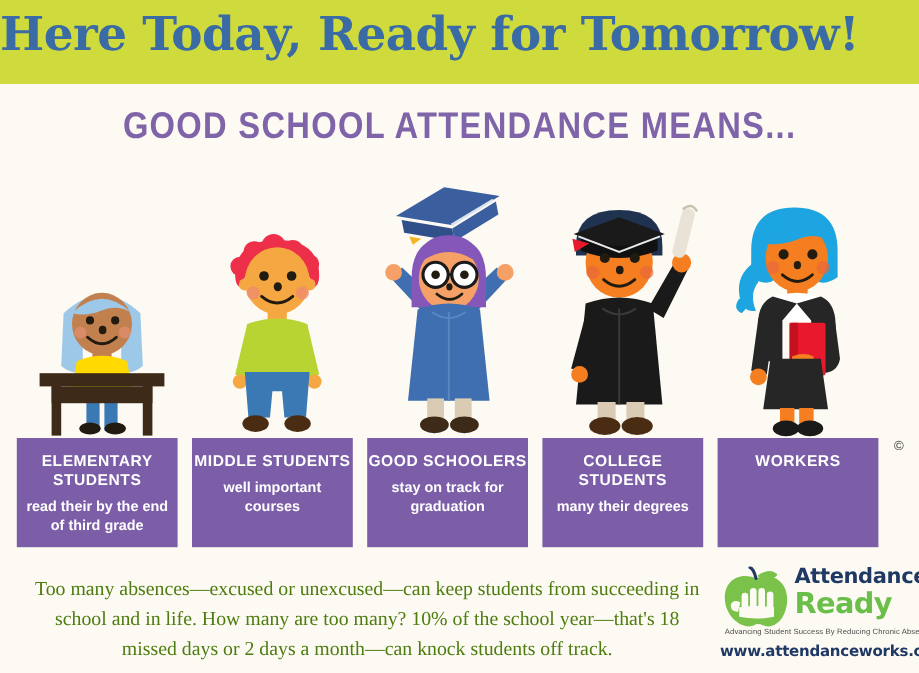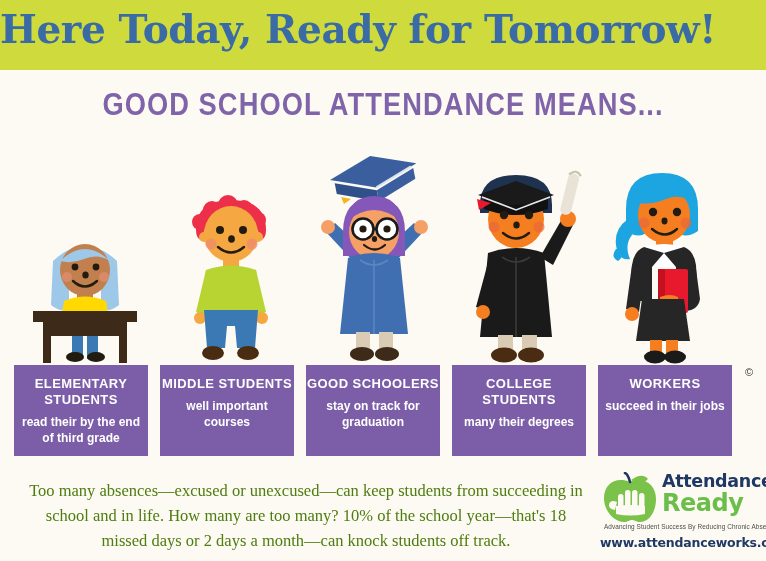--- a/index.html
+++ b/index.html
@@ -408,21 +408,20 @@
       <div class="label-sub">stay on track for graduation</div>
     </div>
 
     <div class="label-box" style="left:452px; width:134px;">
       <div class="label-title">COLLEGE STUDENTS</div>
       <div class="label-sub">many their degrees</div>
     </div>
 
     <div class="label-box" style="left:598px; width:134px;">
       <div class="label-title">WORKERS</div>
-      <div class="label-sub">succeed in their jobs</div>
     </div>
   </div>
 
   <div id="copyright-mark">©</div>
 
   <div id="body-copy">Too many absences—excused or unexcused—can keep students from succeeding in school and in life. How many are too many? 10% of the school year—that's 18 missed days or 2 days a month—can knock students off track.</div>
 
   <div id="logo-block">
     <div id="logo-apple">
       <svg width="56" height="52" viewBox="0 0 56 52">

